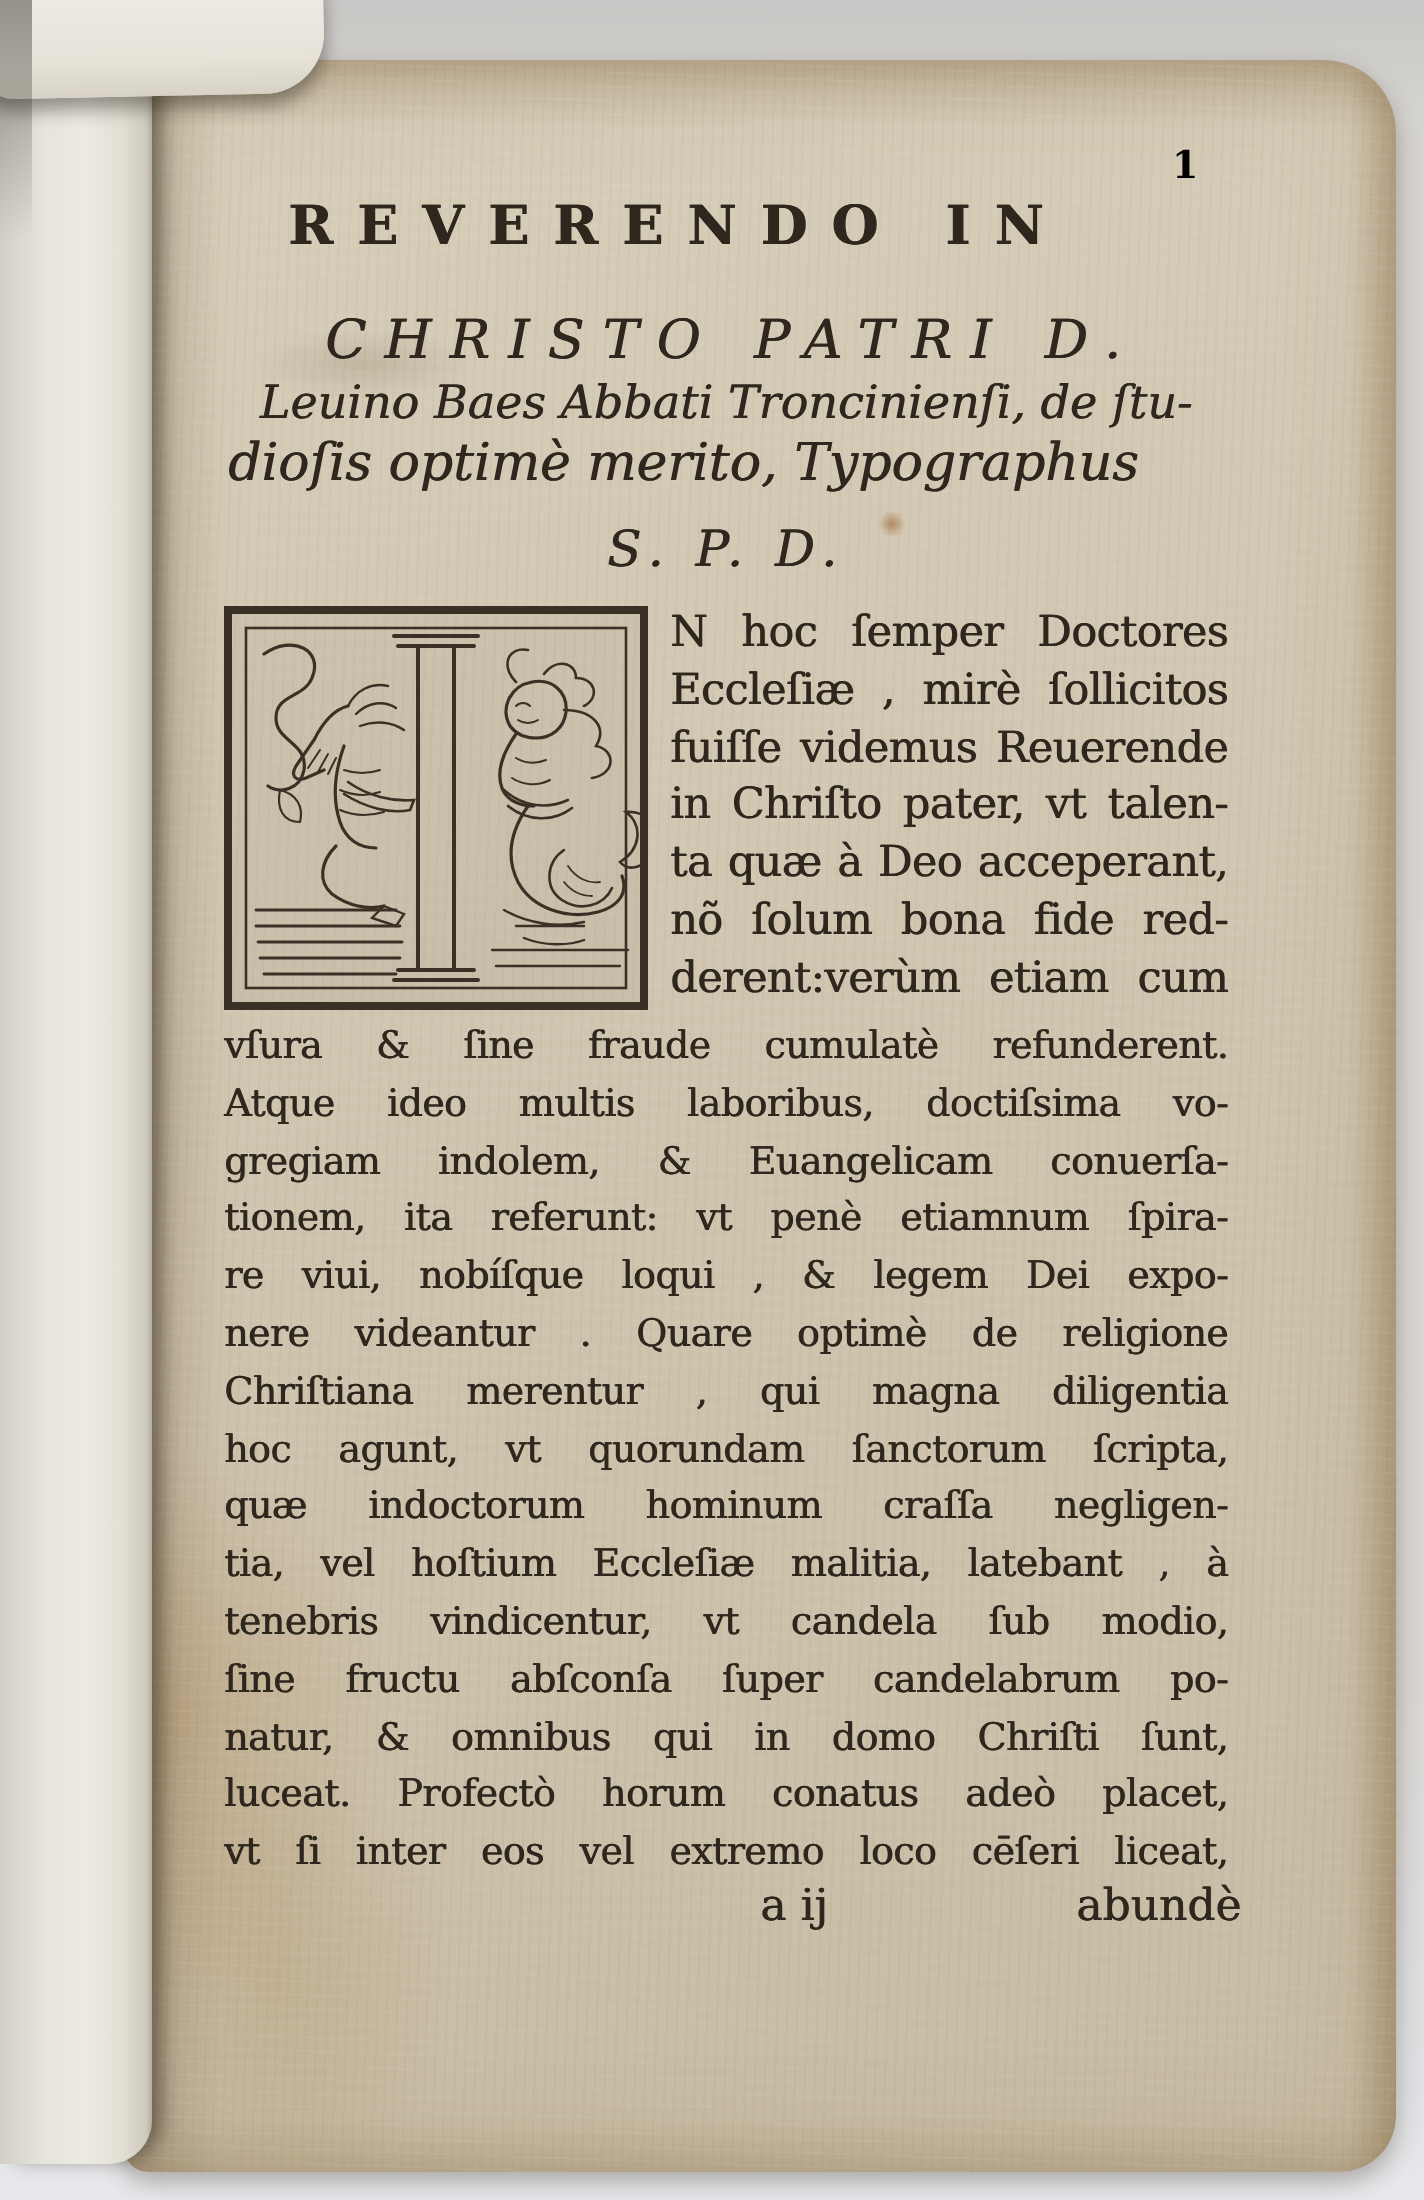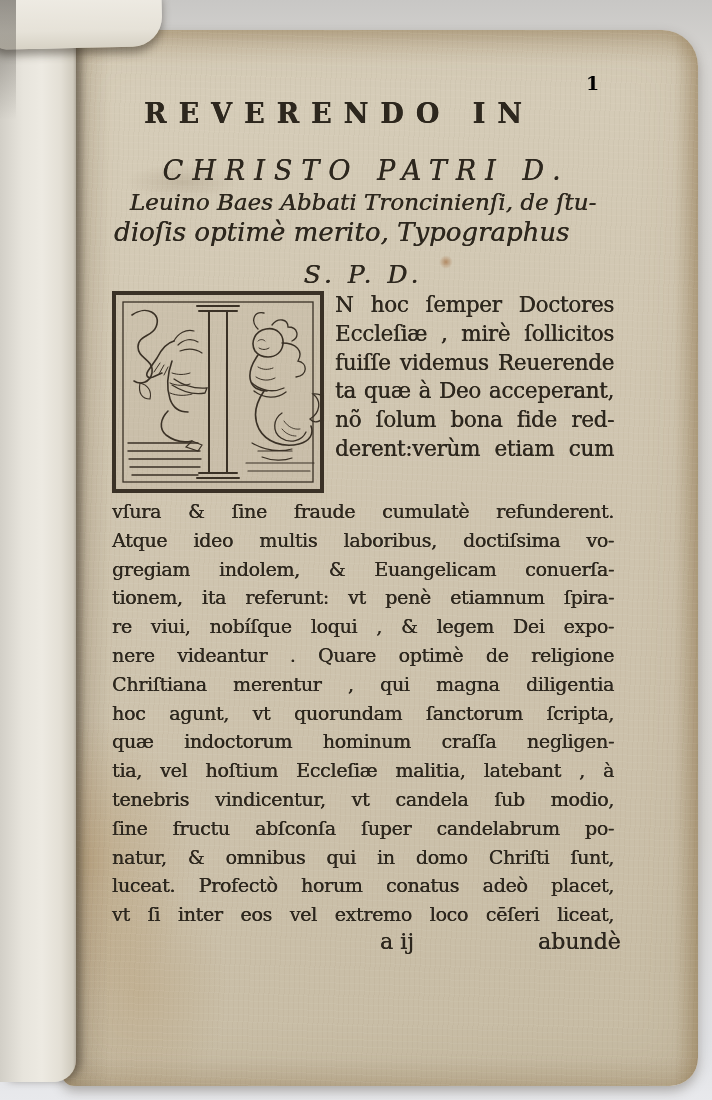--- a/index.html
+++ b/index.html
@@ -48,21 +48,21 @@
   .text-block{
     position:absolute;left:50px;top:62px;width:502px;color:#2d271e;
     text-shadow:0.35px 0 0 currentColor;
   }
   .folio{position:absolute;top:42px;left:524px;font-size:19px;font-weight:bold;}
   .title{font-size:27px;font-weight:bold;letter-spacing:12px;text-indent:8px;text-align:left;line-height:44px;white-space:nowrap;margin-left:24px;}
   .subtitle{margin-top:18px;font-style:italic;font-size:27px;letter-spacing:9px;text-indent:6px;text-align:center;line-height:33px;white-space:nowrap;}
   .ded1{font-style:italic;font-size:23px;text-align:center;line-height:30px;white-space:nowrap;}
   .ded2{font-style:italic;font-size:26px;text-align:left;line-height:30px;padding-left:2px;}
   .spd{margin-top:12px;font-style:italic;font-size:25px;letter-spacing:4px;text-align:center;line-height:32px;}
-  .init-row{margin-top:0;display:flex;}
+  .init-row{margin-top:12px;display:flex;}
   .woodcut{width:212px;height:202px;flex:none;}
   .init-col{margin-left:11px;flex:1;min-width:0;}
   .init-line{font-size:21.5px;line-height:28.8px;letter-spacing:-0.3px;text-align:justify;text-align-last:justify;}
   .body{margin-top:4px;}
   .body-line{font-size:19px;line-height:28.8px;letter-spacing:-0.3px;text-align:justify;text-align-last:justify;}
   .sig-row{position:relative;height:30px;font-size:22px;}
   .sig-mark{position:absolute;left:268px;}
   .catchword{position:absolute;left:426px;}
 </style>
 </head>
@@ -115,20 +115,21 @@
             <path d="M172,130 c4,6 10,9 16,8 M170,138 c4,5 9,7 14,7" stroke-width="0.9"></path>
             <path d="M140,152 c12,7 27,9 40,6 M146,160 l34,0 M150,166 c10,4 22,4 30,1" stroke-width="1.2"></path>
             <path d="M198,128 c10,-6 12,-18 3,-25 c12,-1 19,10 13,21 c-4,7 -12,9 -16,4 z" stroke-width="1.3"></path>
             <path d="M134,172 h68 M136,180 h62" stroke-width="1.2"></path>
           </g>
         </svg>
         <div class="init-col">
           <div class="init-line">N hoc ſemper Doctores</div>
           <div class="init-line">Eccleſiæ , mirè ſollicitos</div>
           <div class="init-line">fuiſſe videmus Reuerende</div>
+          <div class="init-line">in Chriſto pater, vt talen-</div>
           <div class="init-line">ta quæ à Deo acceperant,</div>
           <div class="init-line">nõ ſolum bona fide red-</div>
           <div class="init-line">derent:verùm etiam cum</div>
         </div>
       </div>
 
       <div class="body">
         <div class="body-line">vſura &amp; ſine fraude cumulatè refunderent.</div>
         <div class="body-line">Atque ideo multis laboribus, doctiſsima vo-</div>
         <div class="body-line">gregiam indolem, &amp; Euangelicam conuerſa-</div>

